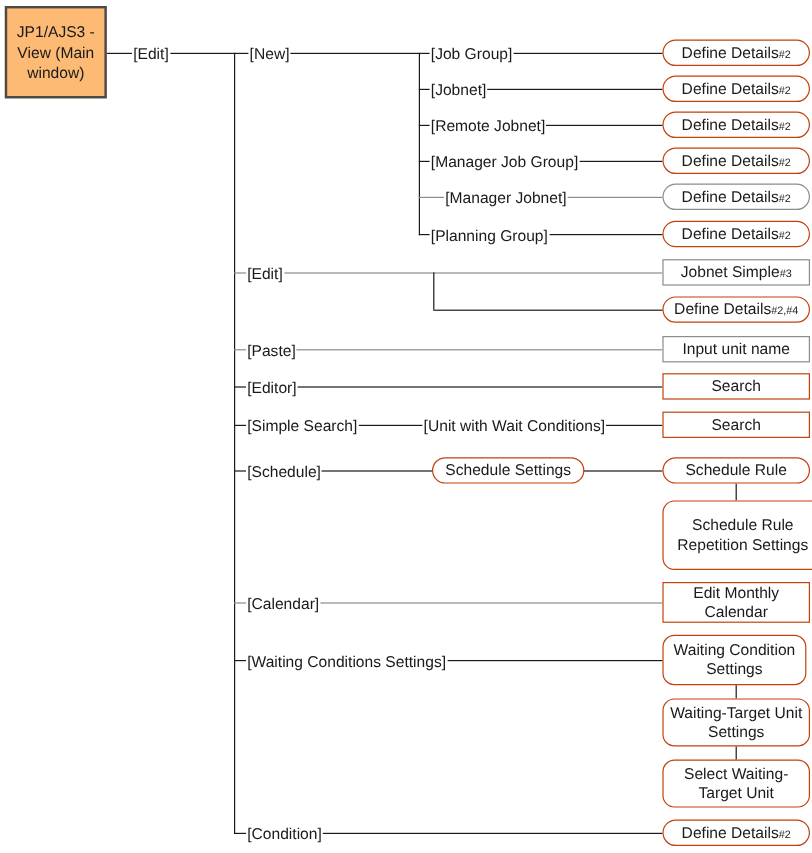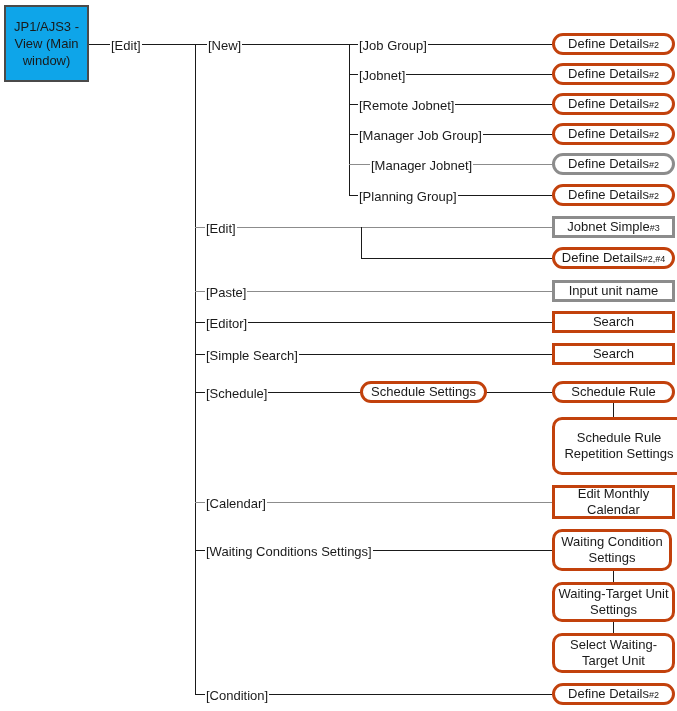--- a/index.html
+++ b/index.html
@@ -10,30 +10,30 @@
   }
   .hline { position:absolute; height:1px; background:#1a1a1a; }
   .vline { position:absolute; width:1px; background:#1a1a1a; }
   .muted { background:#8c8c8c; }
   .lbl {
     position:absolute; transform:translateY(-50%); background:#ffffff;
     padding:0 1px; white-space:nowrap; line-height:15px;
   }
   .node {
     position:absolute; box-sizing:border-box; background:#ffffff;
-    border:3px solid #c2410c; display:flex; align-items:center; justify-content:center;
+    border:1px solid #c2410c; display:flex; align-items:center; justify-content:center;
     text-align:center; line-height:16px; padding:0 3px;
   }
   .oval { border-radius:12px; }
   .round { border-radius:10px; }
   .muted-border { border-color:#8c8c8c; }
   sup.sp { font-size:9px; line-height:0; position:relative; top:1px; }
   #root-box {
     position:absolute; left:4px; top:5px; width:85px; height:77px; box-sizing:border-box;
-    border:2px solid #4a4a4a; background:#0ea5e9; display:flex; align-items:center;
+    border:2px solid #4a4a4a; background:#fdba74; display:flex; align-items:center;
     justify-content:center; text-align:center; line-height:17px; padding:2px;
   }
 </style>
 </head>
 <body>
 
 <div id="diagram">
 
   <div class="hline" style="left:89px;top:44px;width:463px"></div>
   <div class="vline" style="left:195px;top:44px;height:651px"></div>
@@ -72,20 +72,21 @@
   <span class="lbl" style="left:358px;top:75px">[Jobnet]</span>
   <span class="lbl" style="left:358px;top:105px">[Remote Jobnet]</span>
   <span class="lbl" style="left:358px;top:135px">[Manager Job Group]</span>
   <span class="lbl" style="left:370px;top:165px">[Manager Jobnet]</span>
   <span class="lbl" style="left:358px;top:196px">[Planning Group]</span>
 
   <span class="lbl" style="left:205px;top:228px">[Edit]</span>
   <span class="lbl" style="left:205px;top:292px">[Paste]</span>
   <span class="lbl" style="left:205px;top:323px">[Editor]</span>
   <span class="lbl" style="left:205px;top:355px">[Simple Search]</span>
+  <span class="lbl" style="left:352px;top:355px">[Unit with Wait Conditions]</span>
   <span class="lbl" style="left:205px;top:393px">[Schedule]</span>
   <span class="lbl" style="left:205px;top:503px">[Calendar]</span>
   <span class="lbl" style="left:205px;top:551px">[Waiting Conditions Settings]</span>
   <span class="lbl" style="left:205px;top:695px">[Condition]</span>
 
   <div class="node oval" style="left:360px;top:381px;width:127px;height:22px">
     <span>Schedule Settings</span>
   </div>
 
   <div class="node oval" style="left:552px;top:33px;width:123px;height:22px">

